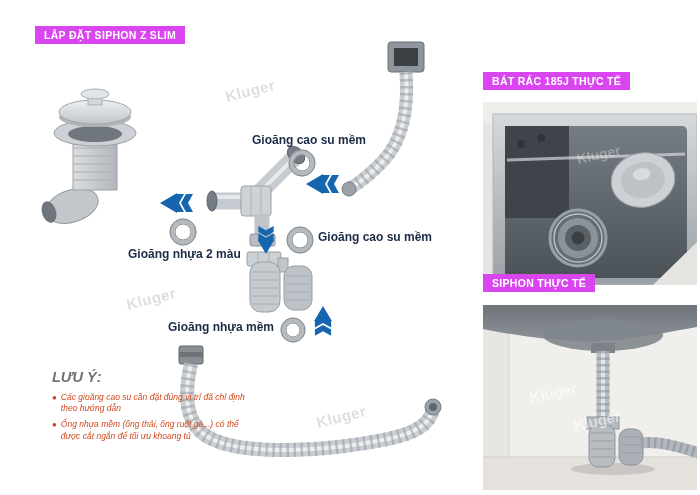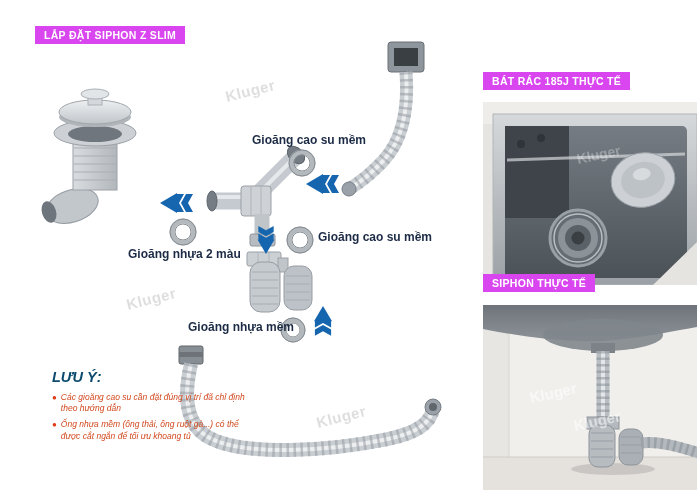--- a/index.html
+++ b/index.html
@@ -14,24 +14,24 @@
   .badge-photo2 { left: 483px; top: 274px; }
 
   .right-title { position: absolute; left: 483px; top: 18px; width: 214px;
                  font-size: 10.5px; font-weight: bold; color: #1c2b45;
                  padding-bottom: 5px; border-bottom: 1.5px solid #4a4a4a; white-space: nowrap; }
 
   .lbl { position: absolute; font-size: 12px; font-weight: 600; color: #1c2b45; white-space: nowrap; }
   .lbl-rubber-top { left: 252px; top: 133px; }
   .lbl-rubber-mid { left: 318px; top: 230px; }
   .lbl-2mau       { left: 128px; top: 247px; }
-  .lbl-soft       { left: 188px; top: 320px; }
+  .lbl-soft       { left: 168px; top: 320px; }
 
   .note { position: absolute; left: 52px; top: 369px; width: 196px; }
-  .note-title { color: #0c4a6e; font-weight: bold; font-style: italic; font-size: 14.5px; margin-bottom: 7px; }
+  .note-title { color: #737373; font-weight: bold; font-style: italic; font-size: 14.5px; margin-bottom: 7px; }
   .note-item  { display: flex; gap: 4px; color: #d2491f; font-size: 8.5px; font-style: italic;
                 line-height: 1.32; margin-bottom: 5px; }
   .note-bullet { color: #e03a1a; font-size: 8px; line-height: 1.5; }
 
   .wm { position: absolute; color: #bfbfbf; opacity: .5; font-weight: bold; font-size: 15px;
         transform: rotate(-14deg); letter-spacing: .5px; }
   .wm1 { left: 225px; top: 82px; }
   .wm2 { left: 126px; top: 290px; }
   .wm3 { left: 316px; top: 408px; }
 

